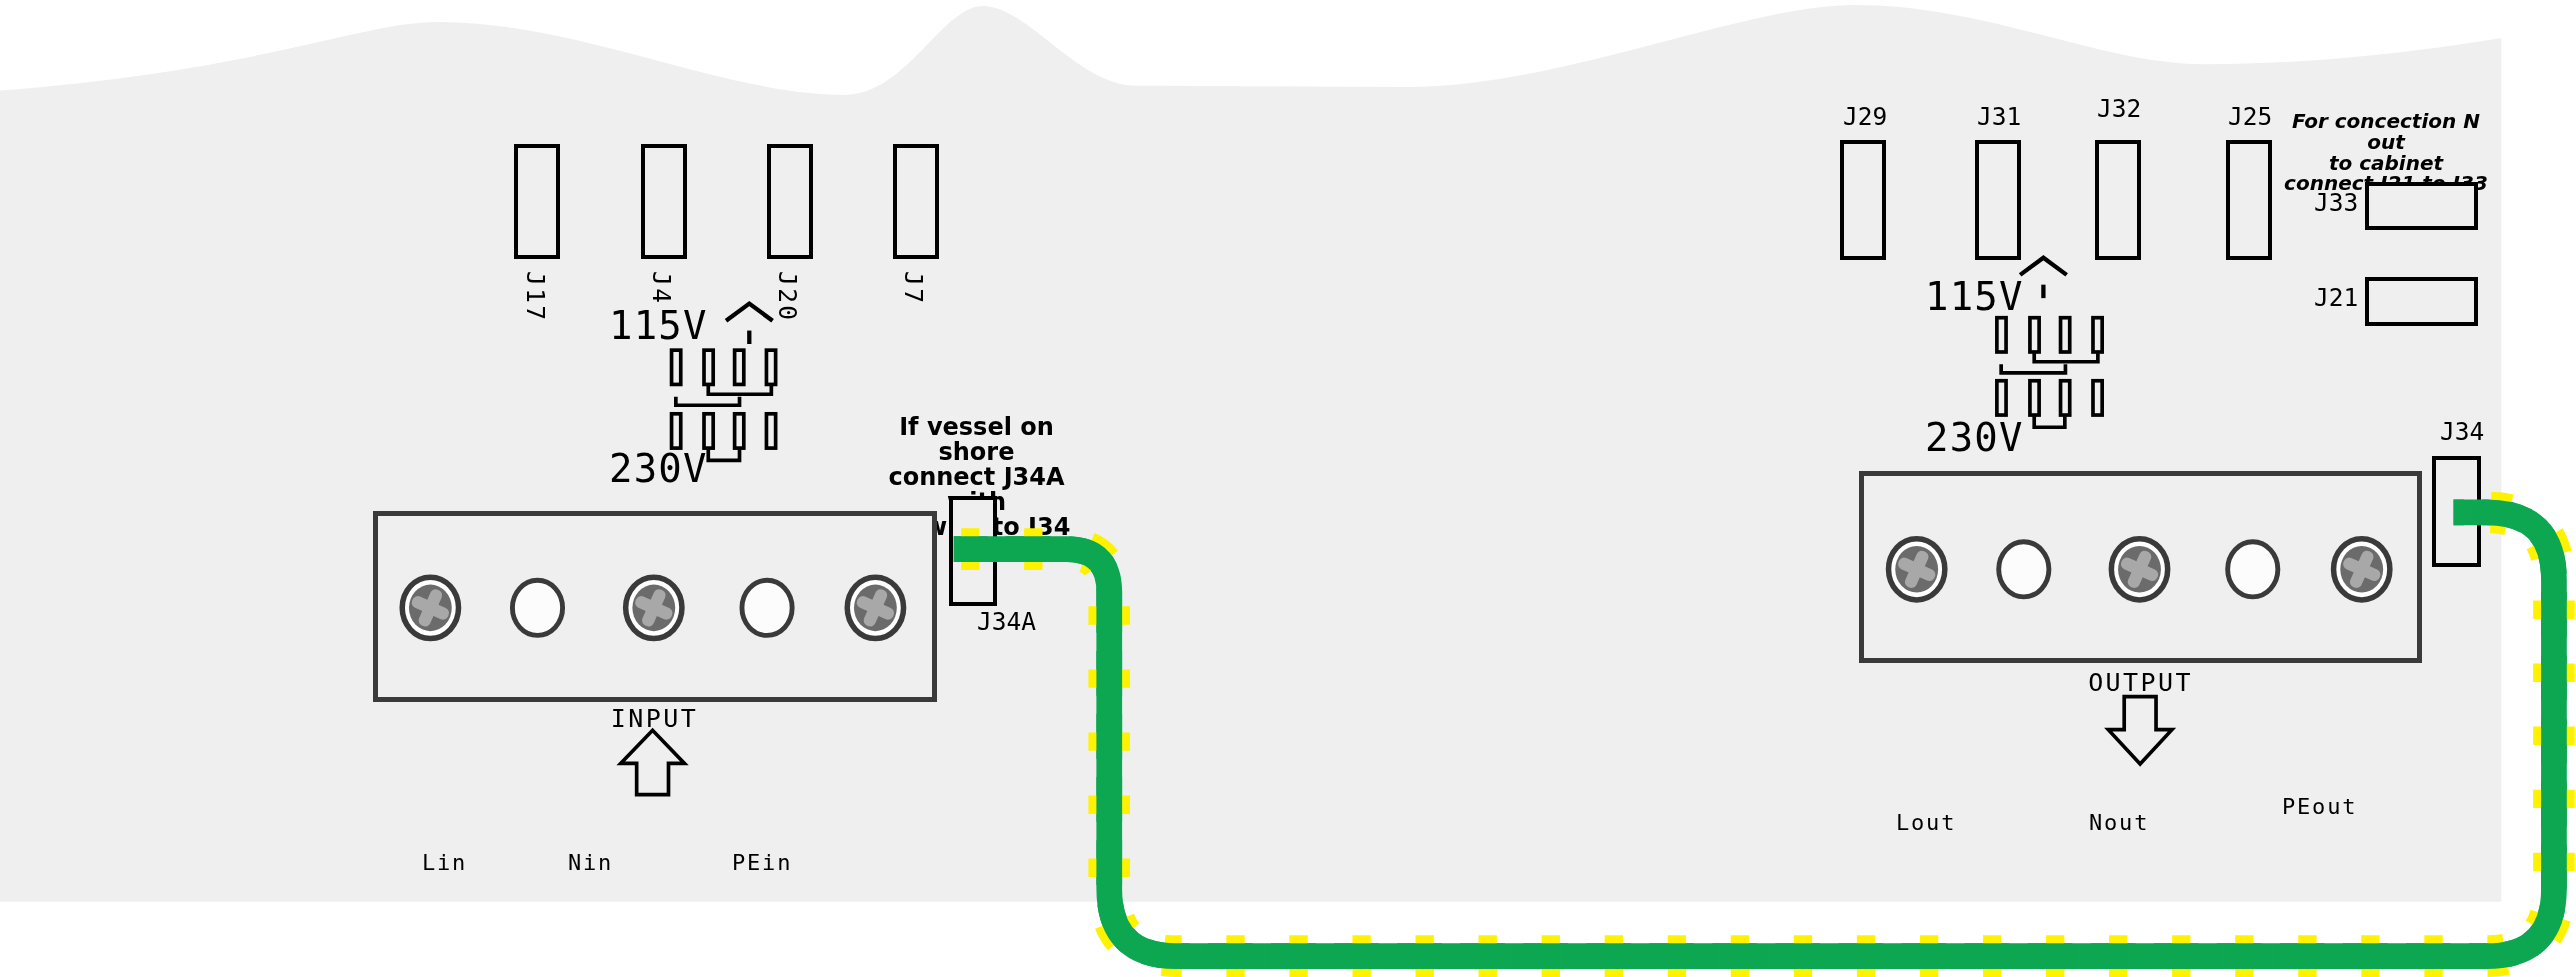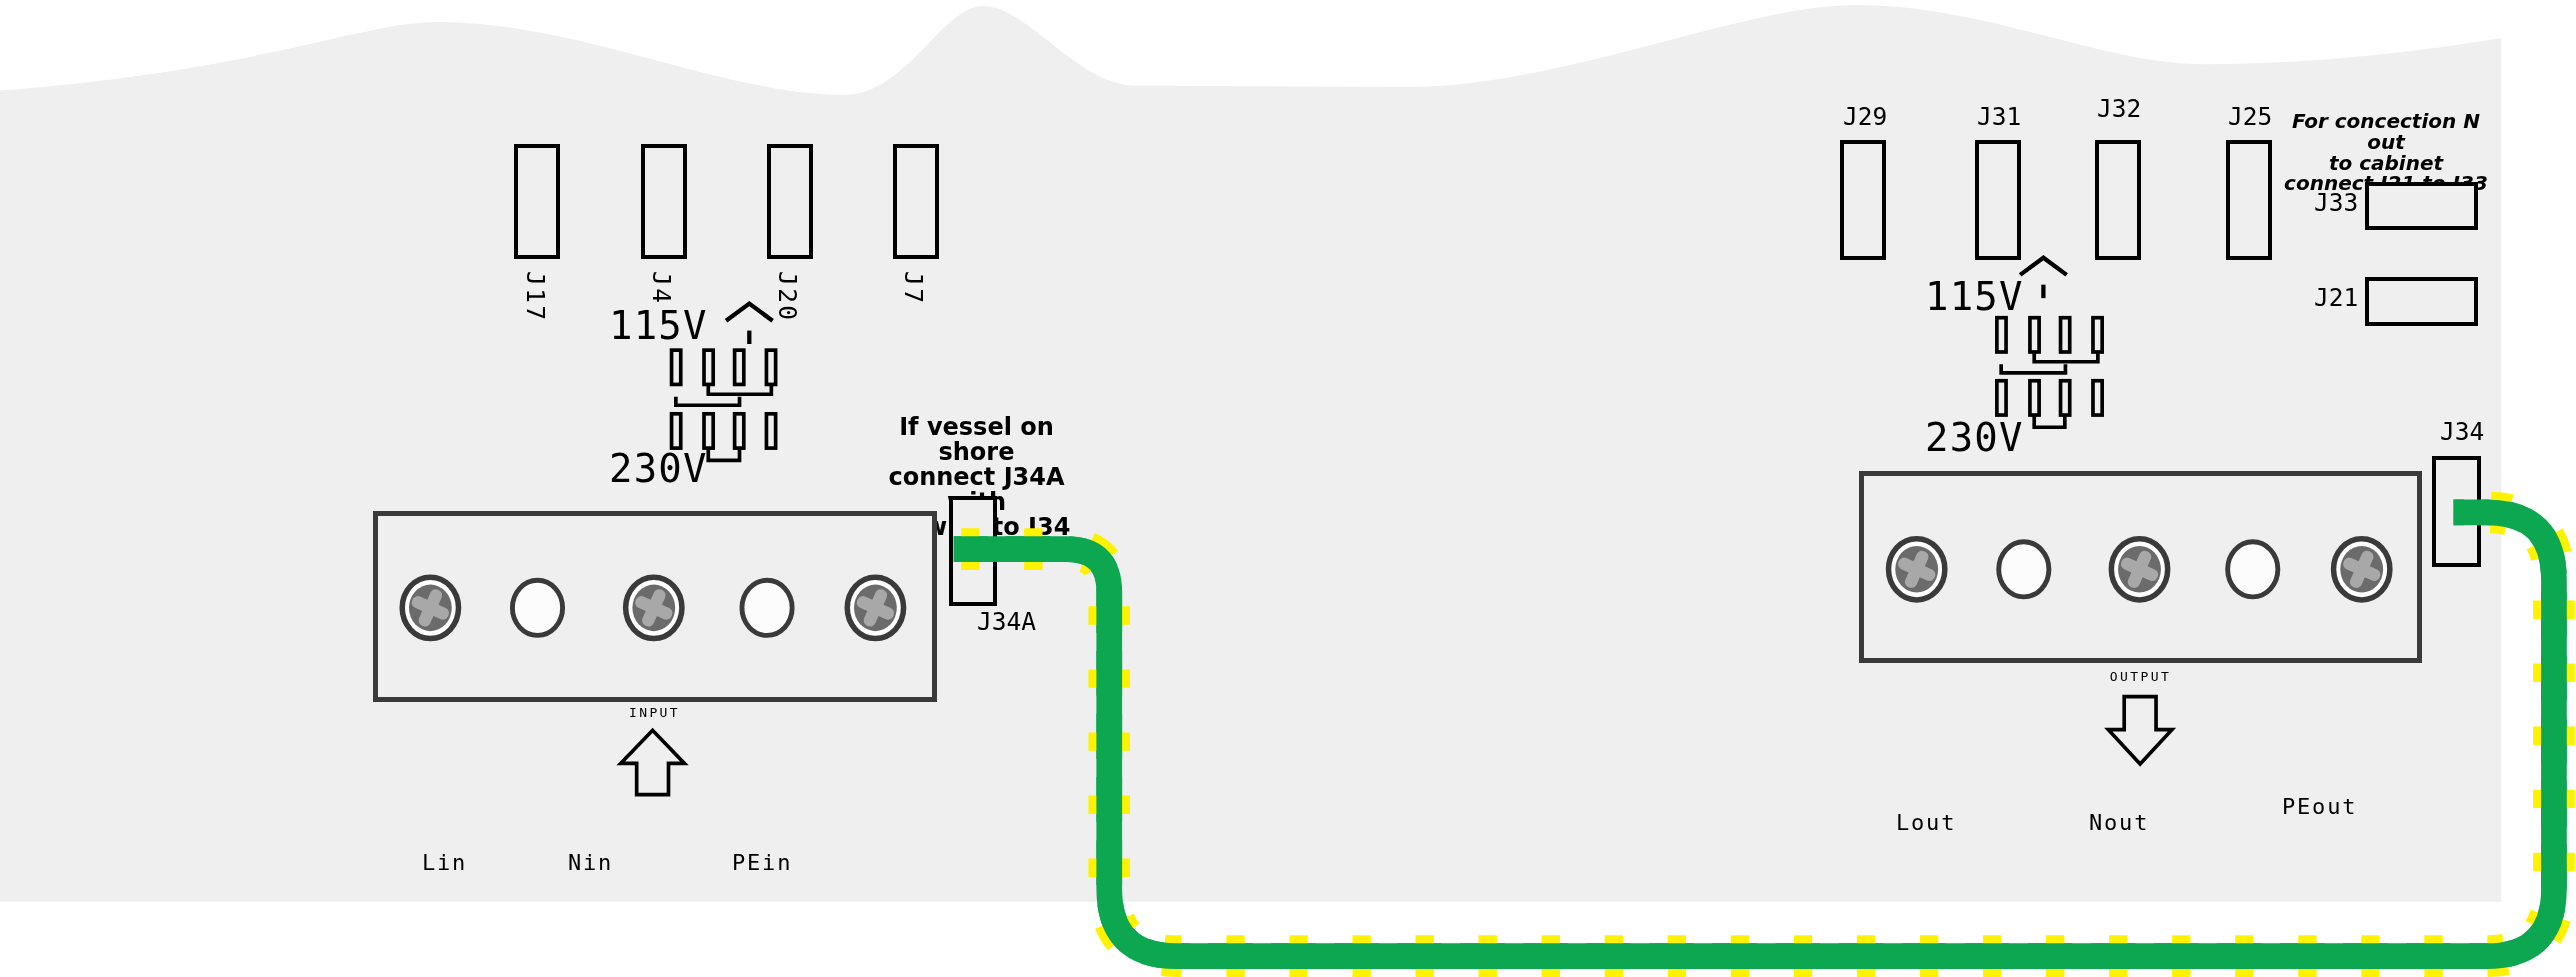--- a/index.html
+++ b/index.html
@@ -5,21 +5,21 @@
   html,body{margin:0;padding:0;background:#ffffff;}
   #canvas{position:relative;width:2576px;height:977px;background:#ffffff;overflow:hidden;
           font-family:"DejaVu Sans Mono", monospace;color:#000;}
   svg.layer{position:absolute;left:0;top:0;width:2576px;height:977px;}
   .conn-rect{position:absolute;border:4.3px solid #000;background:#efefef;box-sizing:border-box;}
   .jbox{position:absolute;border:4.3px solid #000;background:#efefef;box-sizing:border-box;}
   .block{position:absolute;border:5.5px solid #3a3a3a;background:#efefef;box-sizing:border-box;}
   .vlabel{position:absolute;writing-mode:vertical-rl;font-size:24.5px;letter-spacing:2.4px;line-height:1;}
   .jlabel{position:absolute;font-size:24.5px;line-height:1;}
   .voltage{position:absolute;font-size:39px;line-height:1;letter-spacing:1.2px;}
-  .blocklabel{position:absolute;font-size:13px;letter-spacing:2.4px;line-height:1;text-align:center;}
+  .blocklabel{position:absolute;font-size:25px;letter-spacing:2.4px;line-height:1;text-align:center;}
   .terminal{position:absolute;font-size:22px;line-height:1;letter-spacing:1.8px;}
   .note{position:absolute;font-family:"DejaVu Sans", sans-serif;font-weight:700;
         white-space:pre-line;text-align:center;line-height:1.04;}
   .note-lg{font-size:24px;}
   .note-sm{font-size:20px;font-style:italic;}
 </style>
 </head>
 <body>
 
 <div id="canvas">

